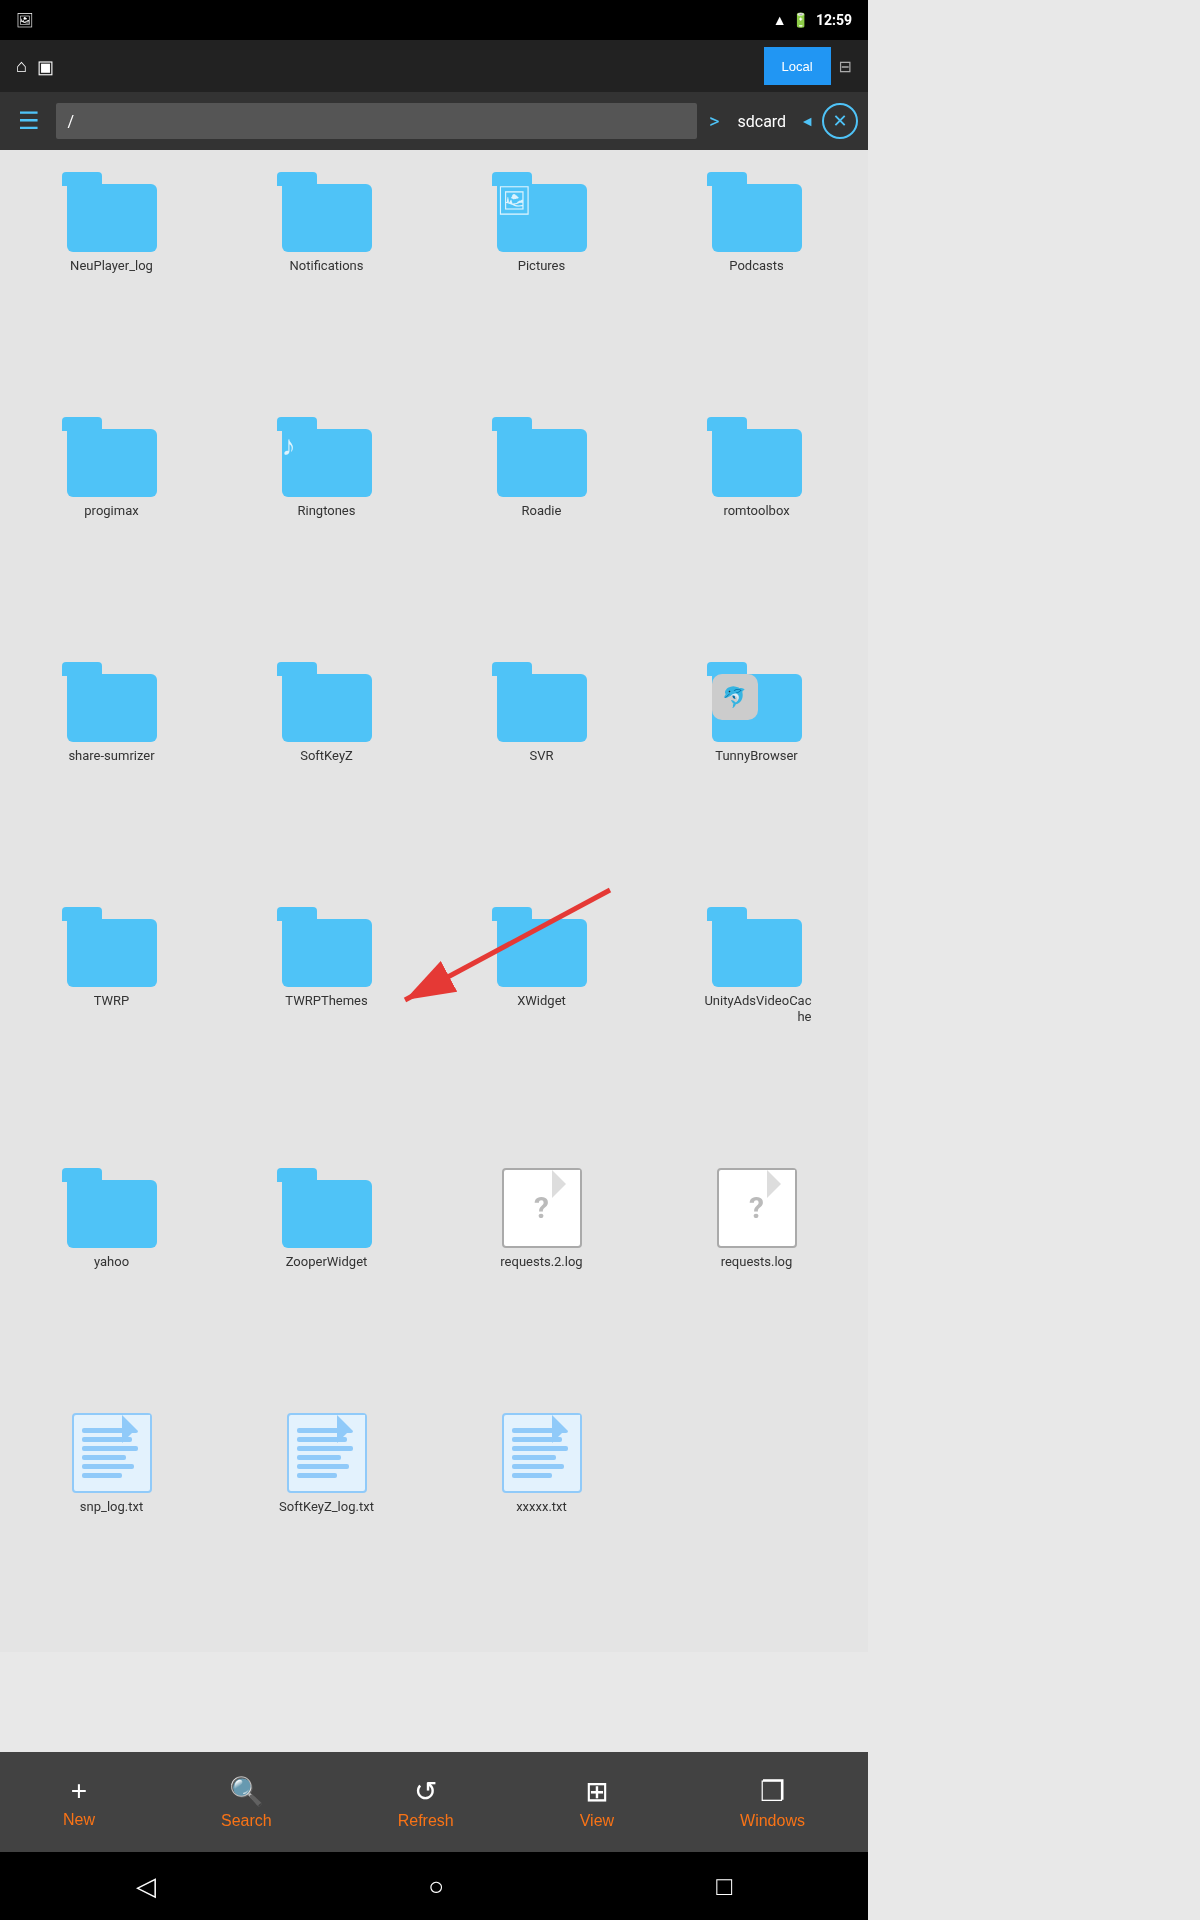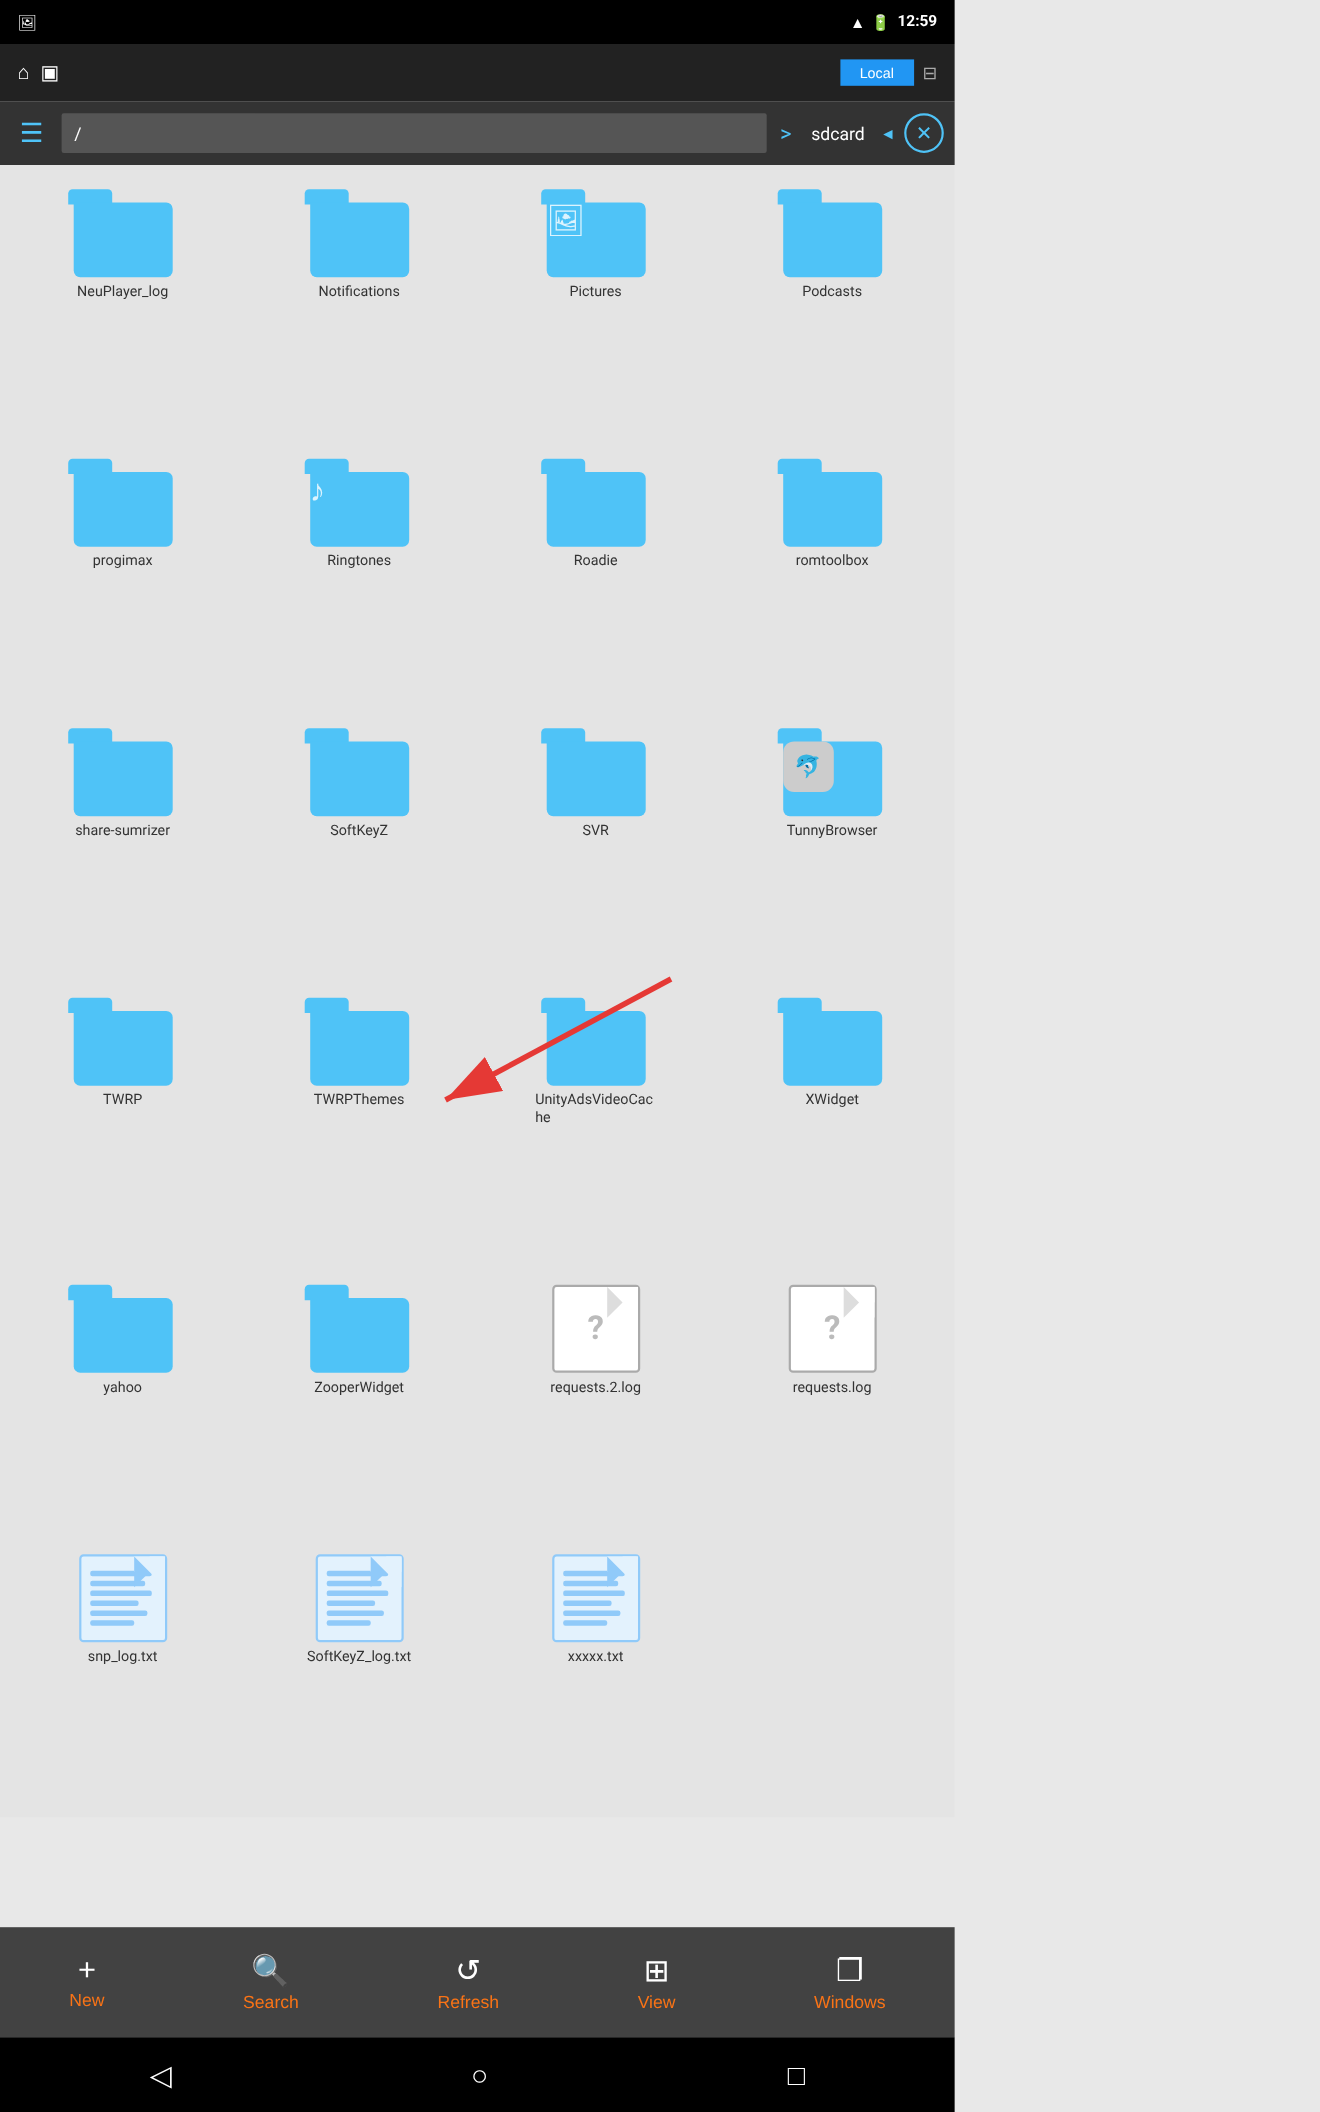--- a/index.html
+++ b/index.html
@@ -47,21 +47,21 @@
       gap: 0;
       padding: 0 16px;
     }
     .tab-btn {
       background: #444;
       color: #ccc;
       border: none;
       padding: 6px 18px;
       font-size: 13px;
       cursor: pointer;
-      height: 24px;
+      height: 38px;
       display: flex;
       align-items: center;
       gap: 4px;
     }
     .tab-btn.active {
       background: #2196F3;
       color: #fff;
     }
     .tab-bar-icons {
       display: flex;
@@ -190,21 +190,21 @@
       z-index: 2;
       display: flex;
       align-items: center;
       justify-content: center;
       font-size: 28px;
       overflow: hidden;
     }
     .file-name {
       font-size: 13px;
       color: #333;
-      text-align: left;
+      text-align: right;
       margin-top: 6px;
       word-break: break-word;
       max-width: 110px;
       line-height: 1.2;
     }
 
     
     .file-icon-unknown {
       width: 80px;
       height: 80px;
@@ -498,31 +498,31 @@
     <span class="file-name">TWRPThemes</span>
   </div>
     <div class="file-item">
 
       <div class="folder-icon">
         <div class="folder-tab"></div>
         <div class="folder-body">
           
         </div>
       </div>
+    <span class="file-name">XWidget</span>
+  </div>
+    <div class="file-item">
+
+      <div class="folder-icon">
+        <div class="folder-tab"></div>
+        <div class="folder-body">
+          
+        </div>
+      </div>
     <span class="file-name">UnityAdsVideoCache</span>
-  </div>
-    <div class="file-item">
-
-      <div class="folder-icon">
-        <div class="folder-tab"></div>
-        <div class="folder-body">
-          
-        </div>
-      </div>
-    <span class="file-name">XWidget</span>
   </div>
     <div class="file-item">
 
       <div class="folder-icon">
         <div class="folder-tab"></div>
         <div class="folder-body">
           
         </div>
       </div>
     <span class="file-name">yahoo</span>

